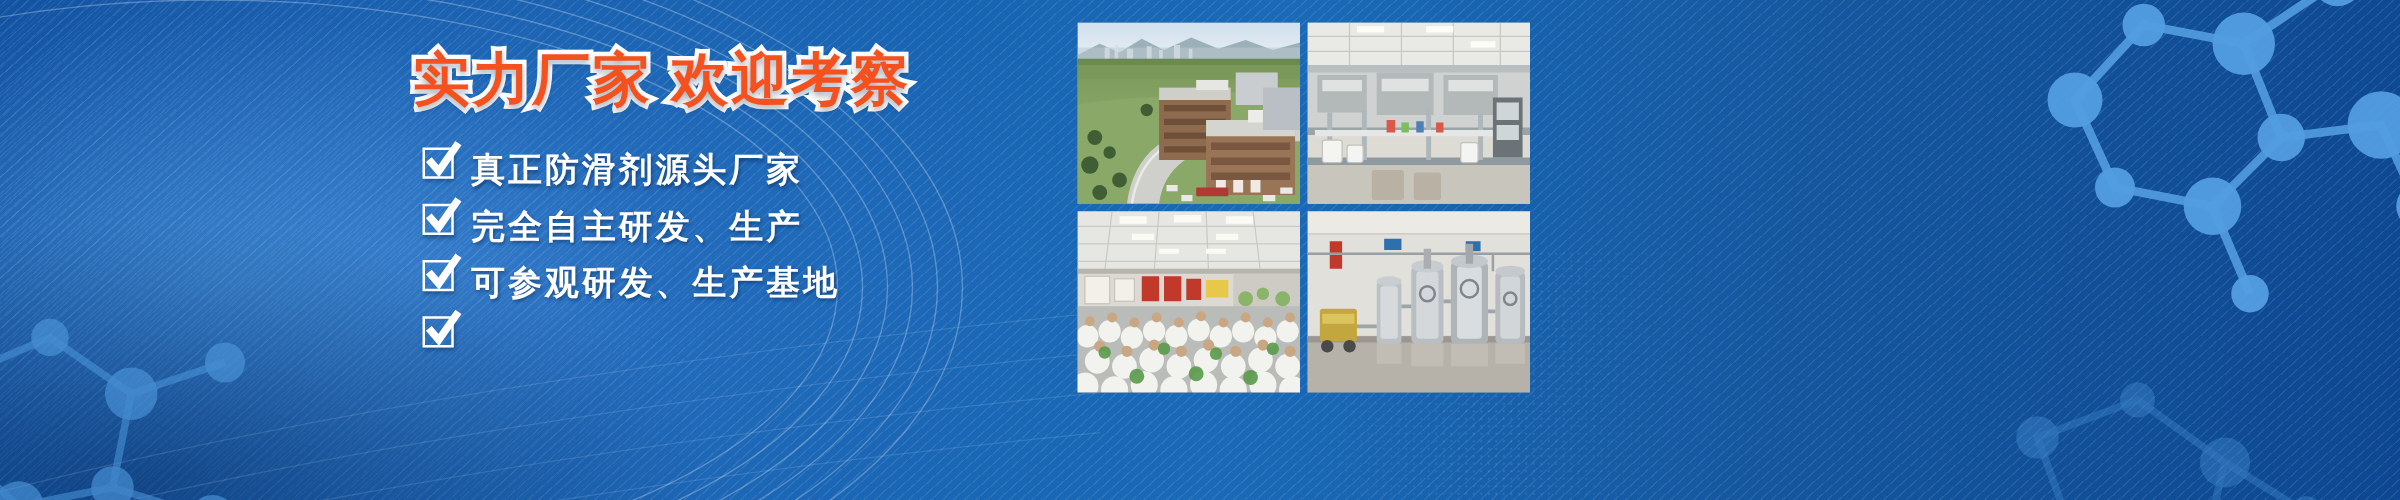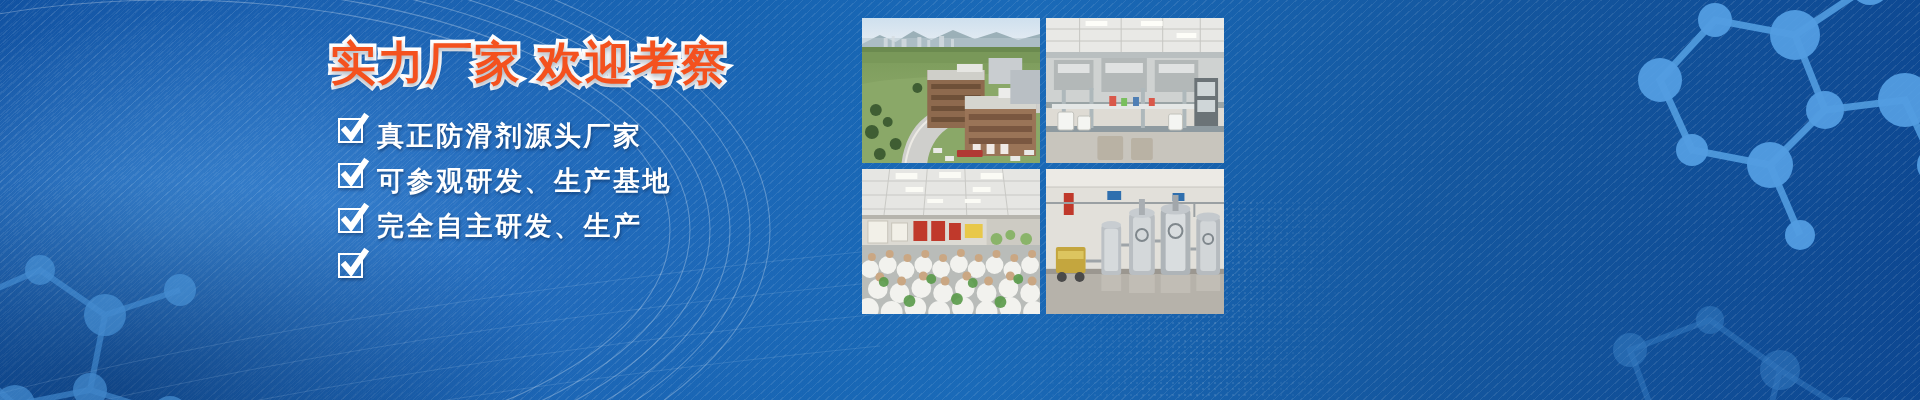--- a/index.html
+++ b/index.html
@@ -204,30 +204,30 @@
       </span>
       <span class="feature-text">真正防滑剂源头厂家</span>
     </div>
 
     <div class="feature-row">
       <span class="check-box">
         <svg viewBox="0 0 31 31">
           <path d="M6 17 L12 24 L26 4" fill="none" stroke="#ffffff" stroke-width="6" stroke-linecap="square"></path>
         </svg>
       </span>
-      <span class="feature-text">可参观研发、生产基地</span>
+      <span class="feature-text">完全自主研发、生产</span>
     </div>
 
     <div class="feature-row">
       <span class="check-box">
         <svg viewBox="0 0 31 31">
           <path d="M6 17 L12 24 L26 4" fill="none" stroke="#ffffff" stroke-width="6" stroke-linecap="square"></path>
         </svg>
       </span>
-      <span class="feature-text">完全自主研发、生产</span>
+      <span class="feature-text">可参观研发、生产基地</span>
     </div>
 
     <div class="feature-row">
       <span class="check-box">
         <svg viewBox="0 0 31 31">
           <path d="M6 17 L12 24 L26 4" fill="none" stroke="#ffffff" stroke-width="6" stroke-linecap="square"></path>
         </svg>
       </span>
     </div>
 

